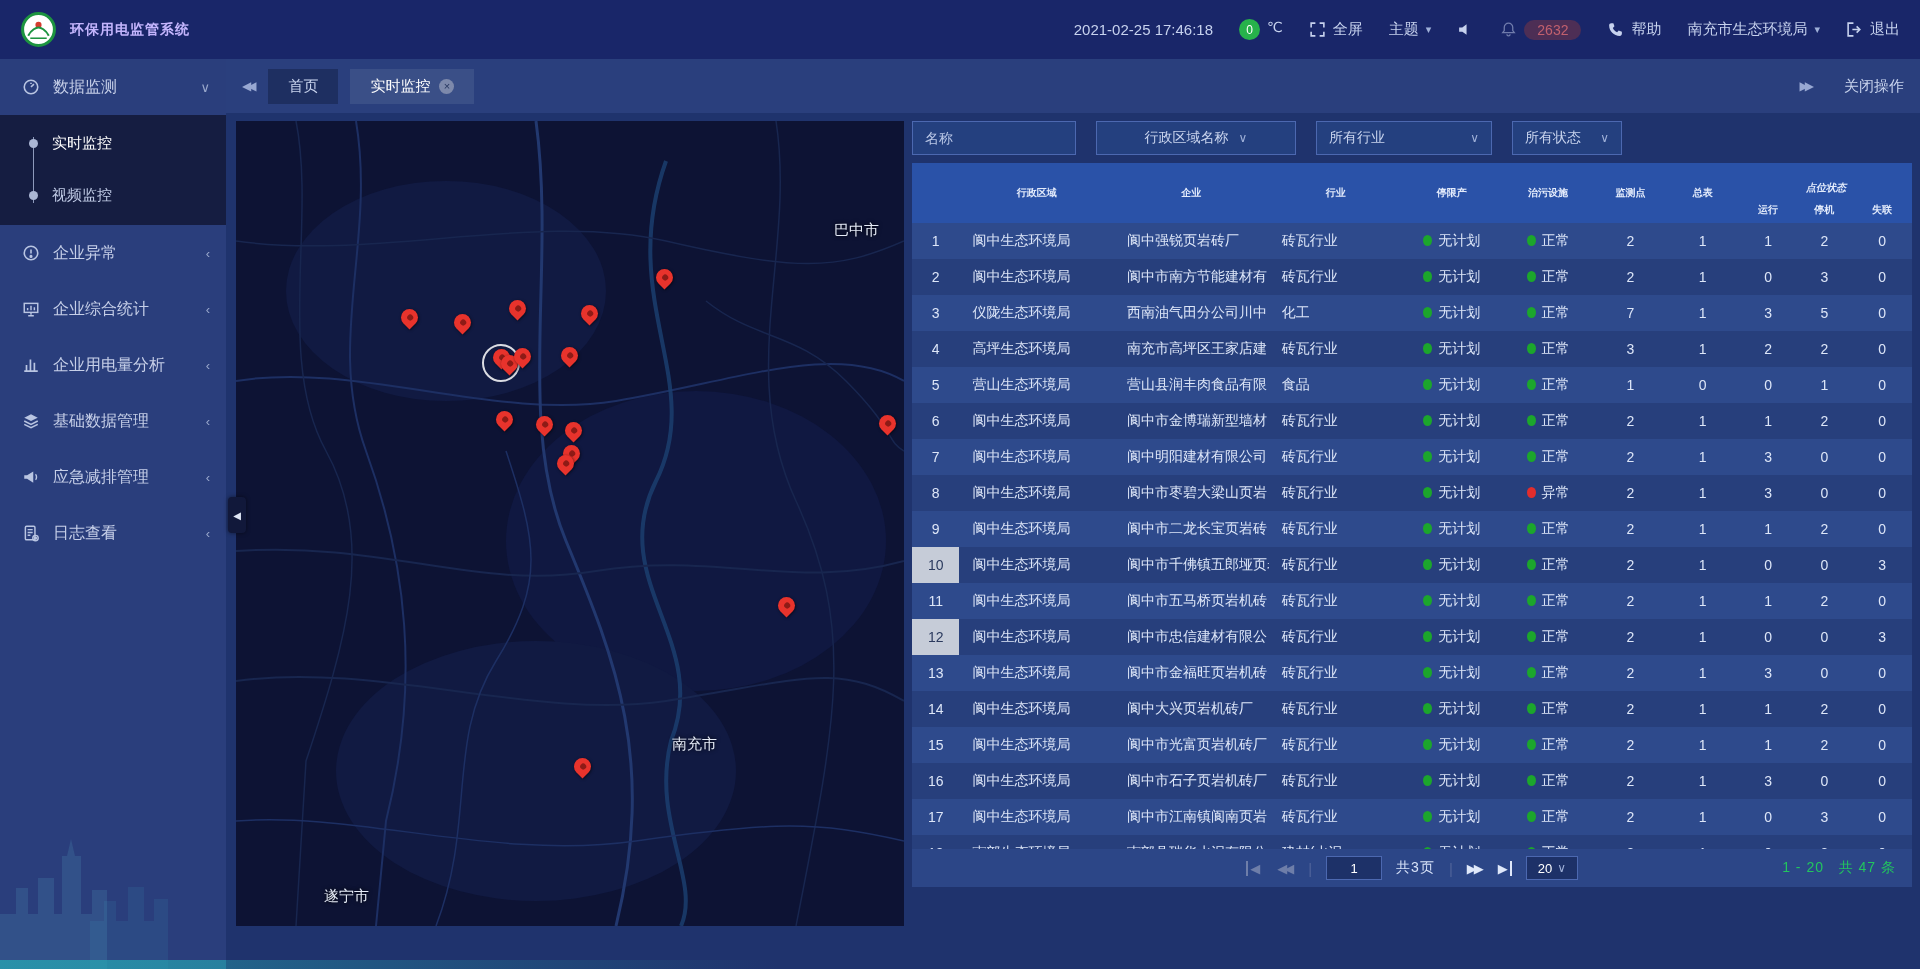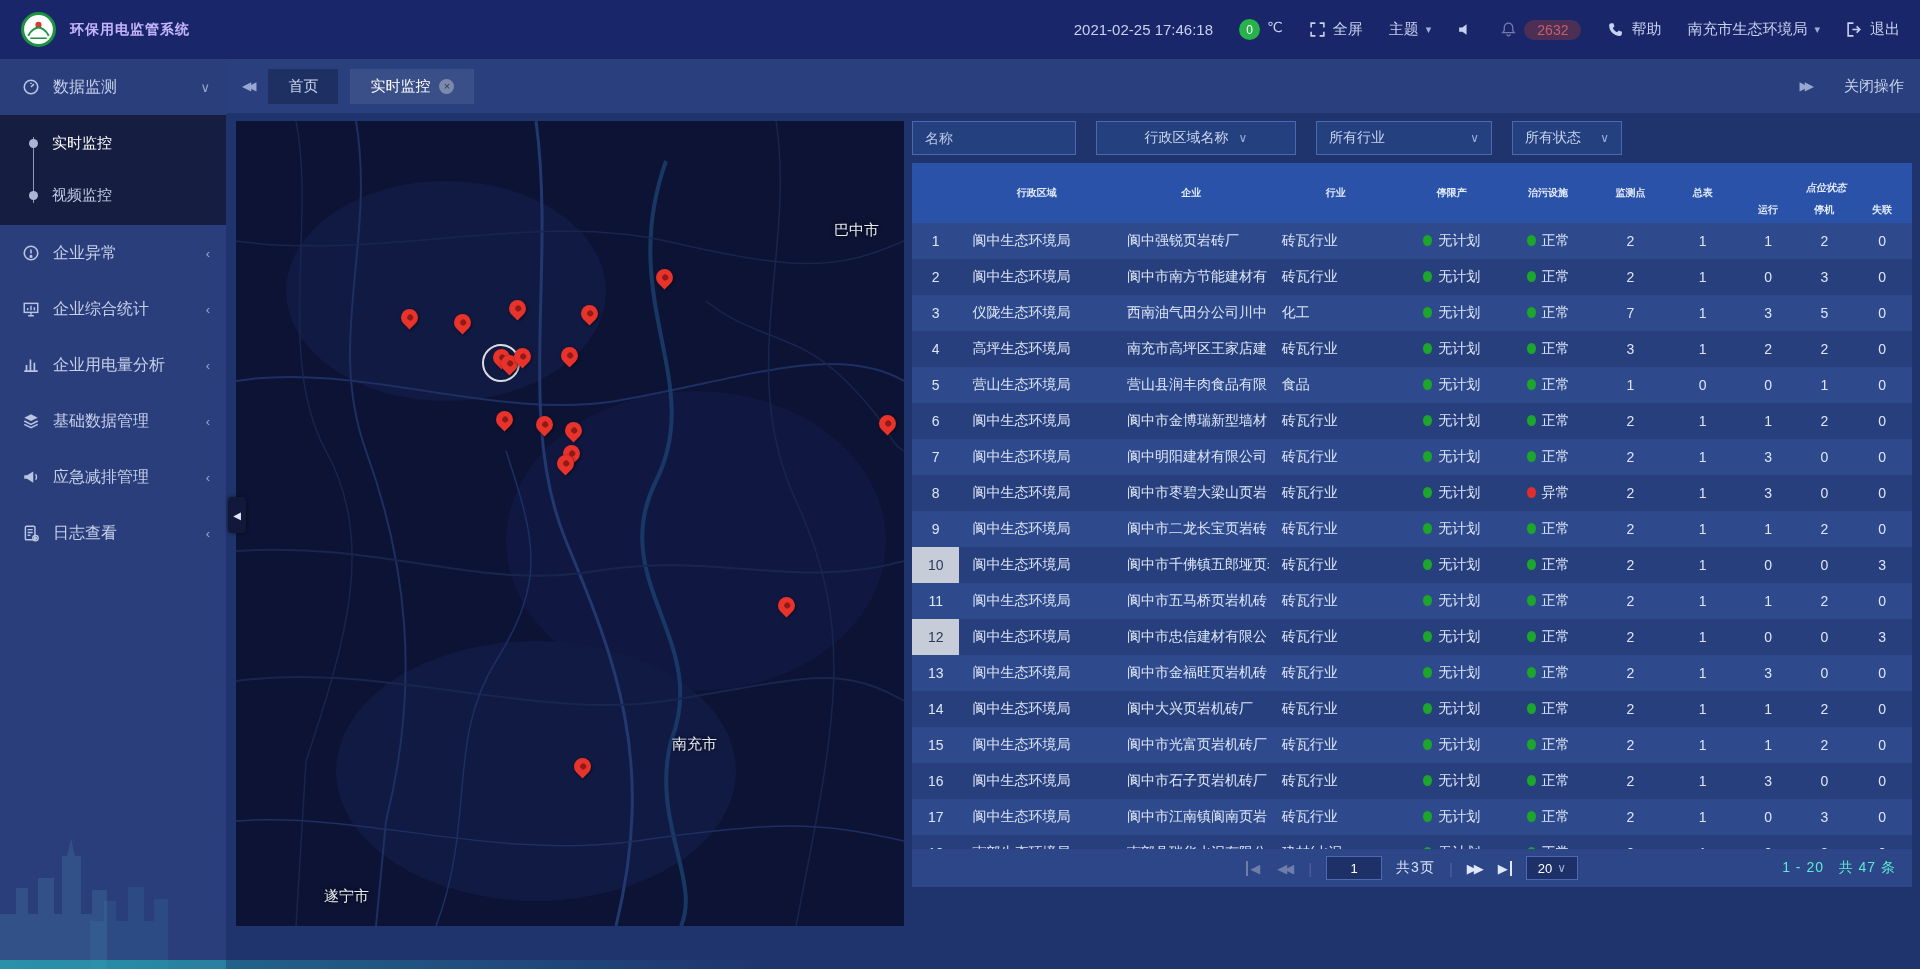--- a/index.html
+++ b/index.html
@@ -101,21 +101,21 @@
   .pager { position:relative; height:38px; margin-top:0; background:#2c4687; display:flex; align-items:center; justify-content:center; gap:14px; color:#6e7ea9; font-size:13px; flex:none; }
   .pg-btn { cursor:pointer; letter-spacing:-3px; padding-right:3px; }
   .pg-btn.on { color:#dfe8fa; }
   .pg-first { border-left:2px solid currentColor; padding-left:2px; letter-spacing:0; }
   .pg-last { border-right:2px solid currentColor; padding-right:2px; letter-spacing:0; }
   .pg-div { color:#50639a; font-size:15px; }
   .pg-box { min-width:56px; height:24px; background:#1d3168; border:1px solid #4c68b0; color:#fff; display:inline-flex; align-items:center; justify-content:center; font-size:13px; cursor:text; }
   .pg-size { min-width:52px; cursor:pointer; }
   .pg-size .chev { margin-left:5px; }
   .pg-label { color:#d7e2f8; font-size:14px; letter-spacing:1px; }
-  .pg-total { position:absolute; right:16px; color:#5eead4; font-size:14px; letter-spacing:1px; }
+  .pg-total { position:absolute; right:16px; color:#22c55e; font-size:14px; letter-spacing:1px; }
 </style>
 </head>
 <body>
 
 <div class="page">
 
   <header class="topbar">
     <div class="brand">
       <span class="icn" style="width:37px;height:37px">
         <svg viewBox="0 0 36 36">

